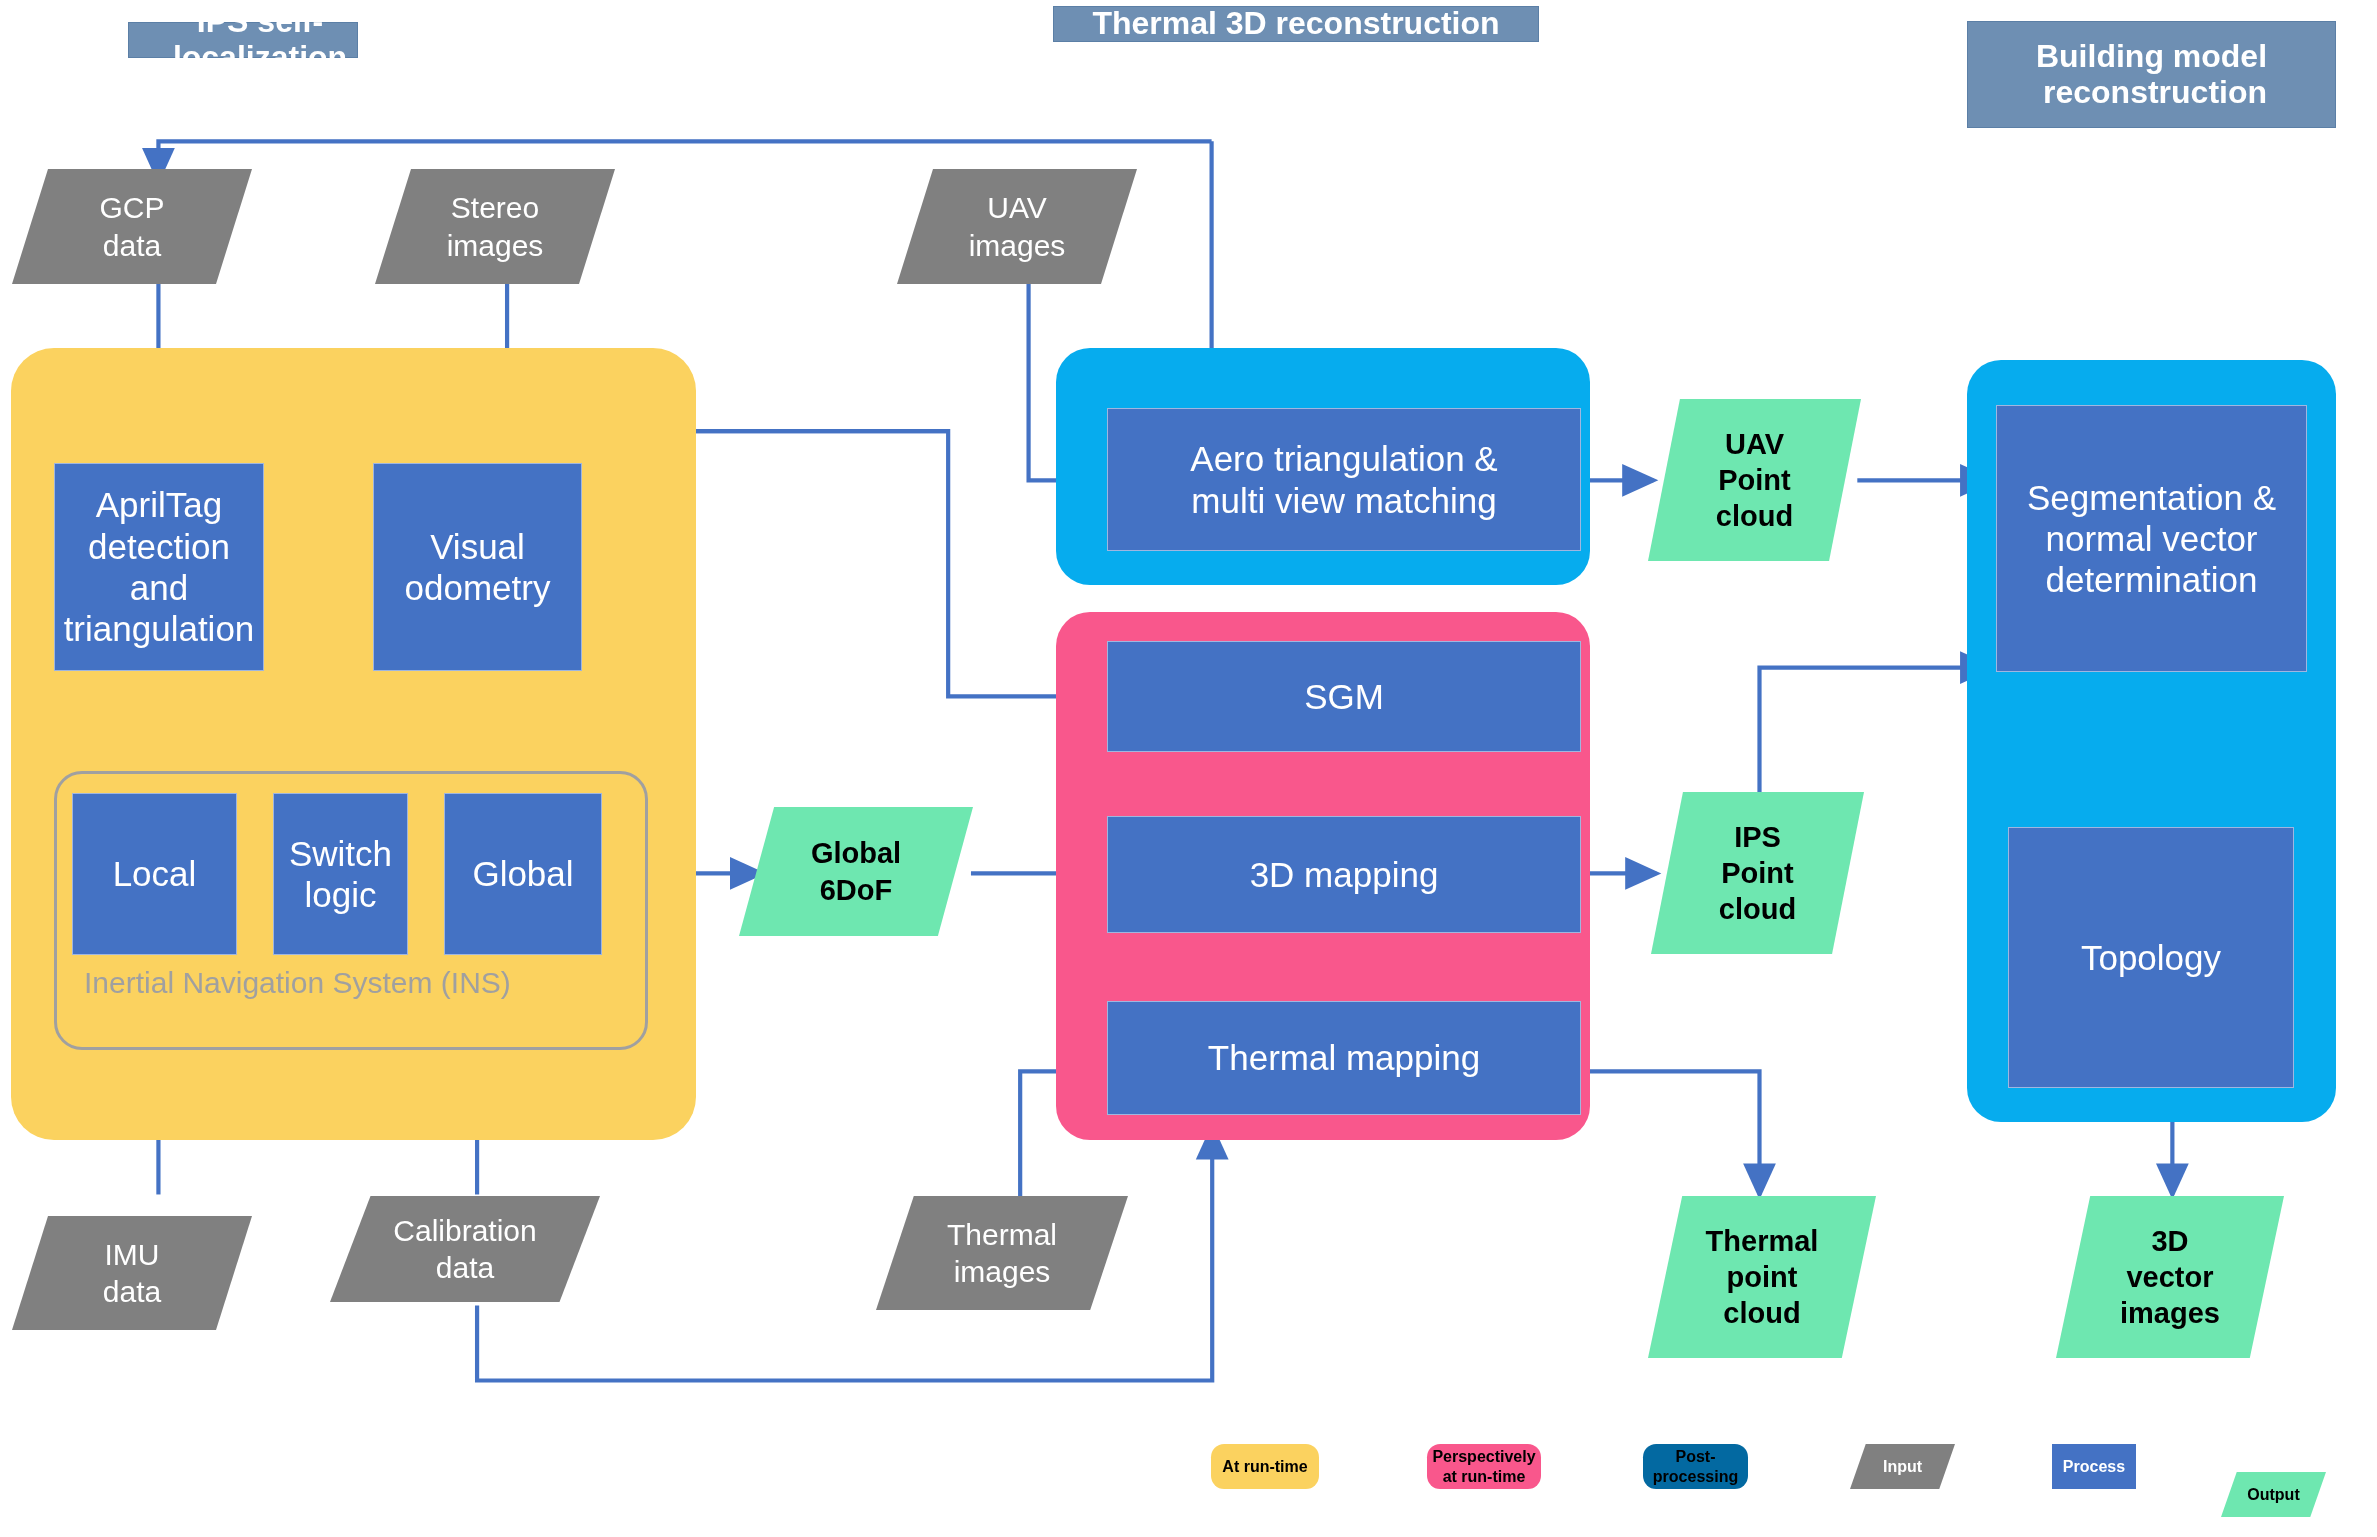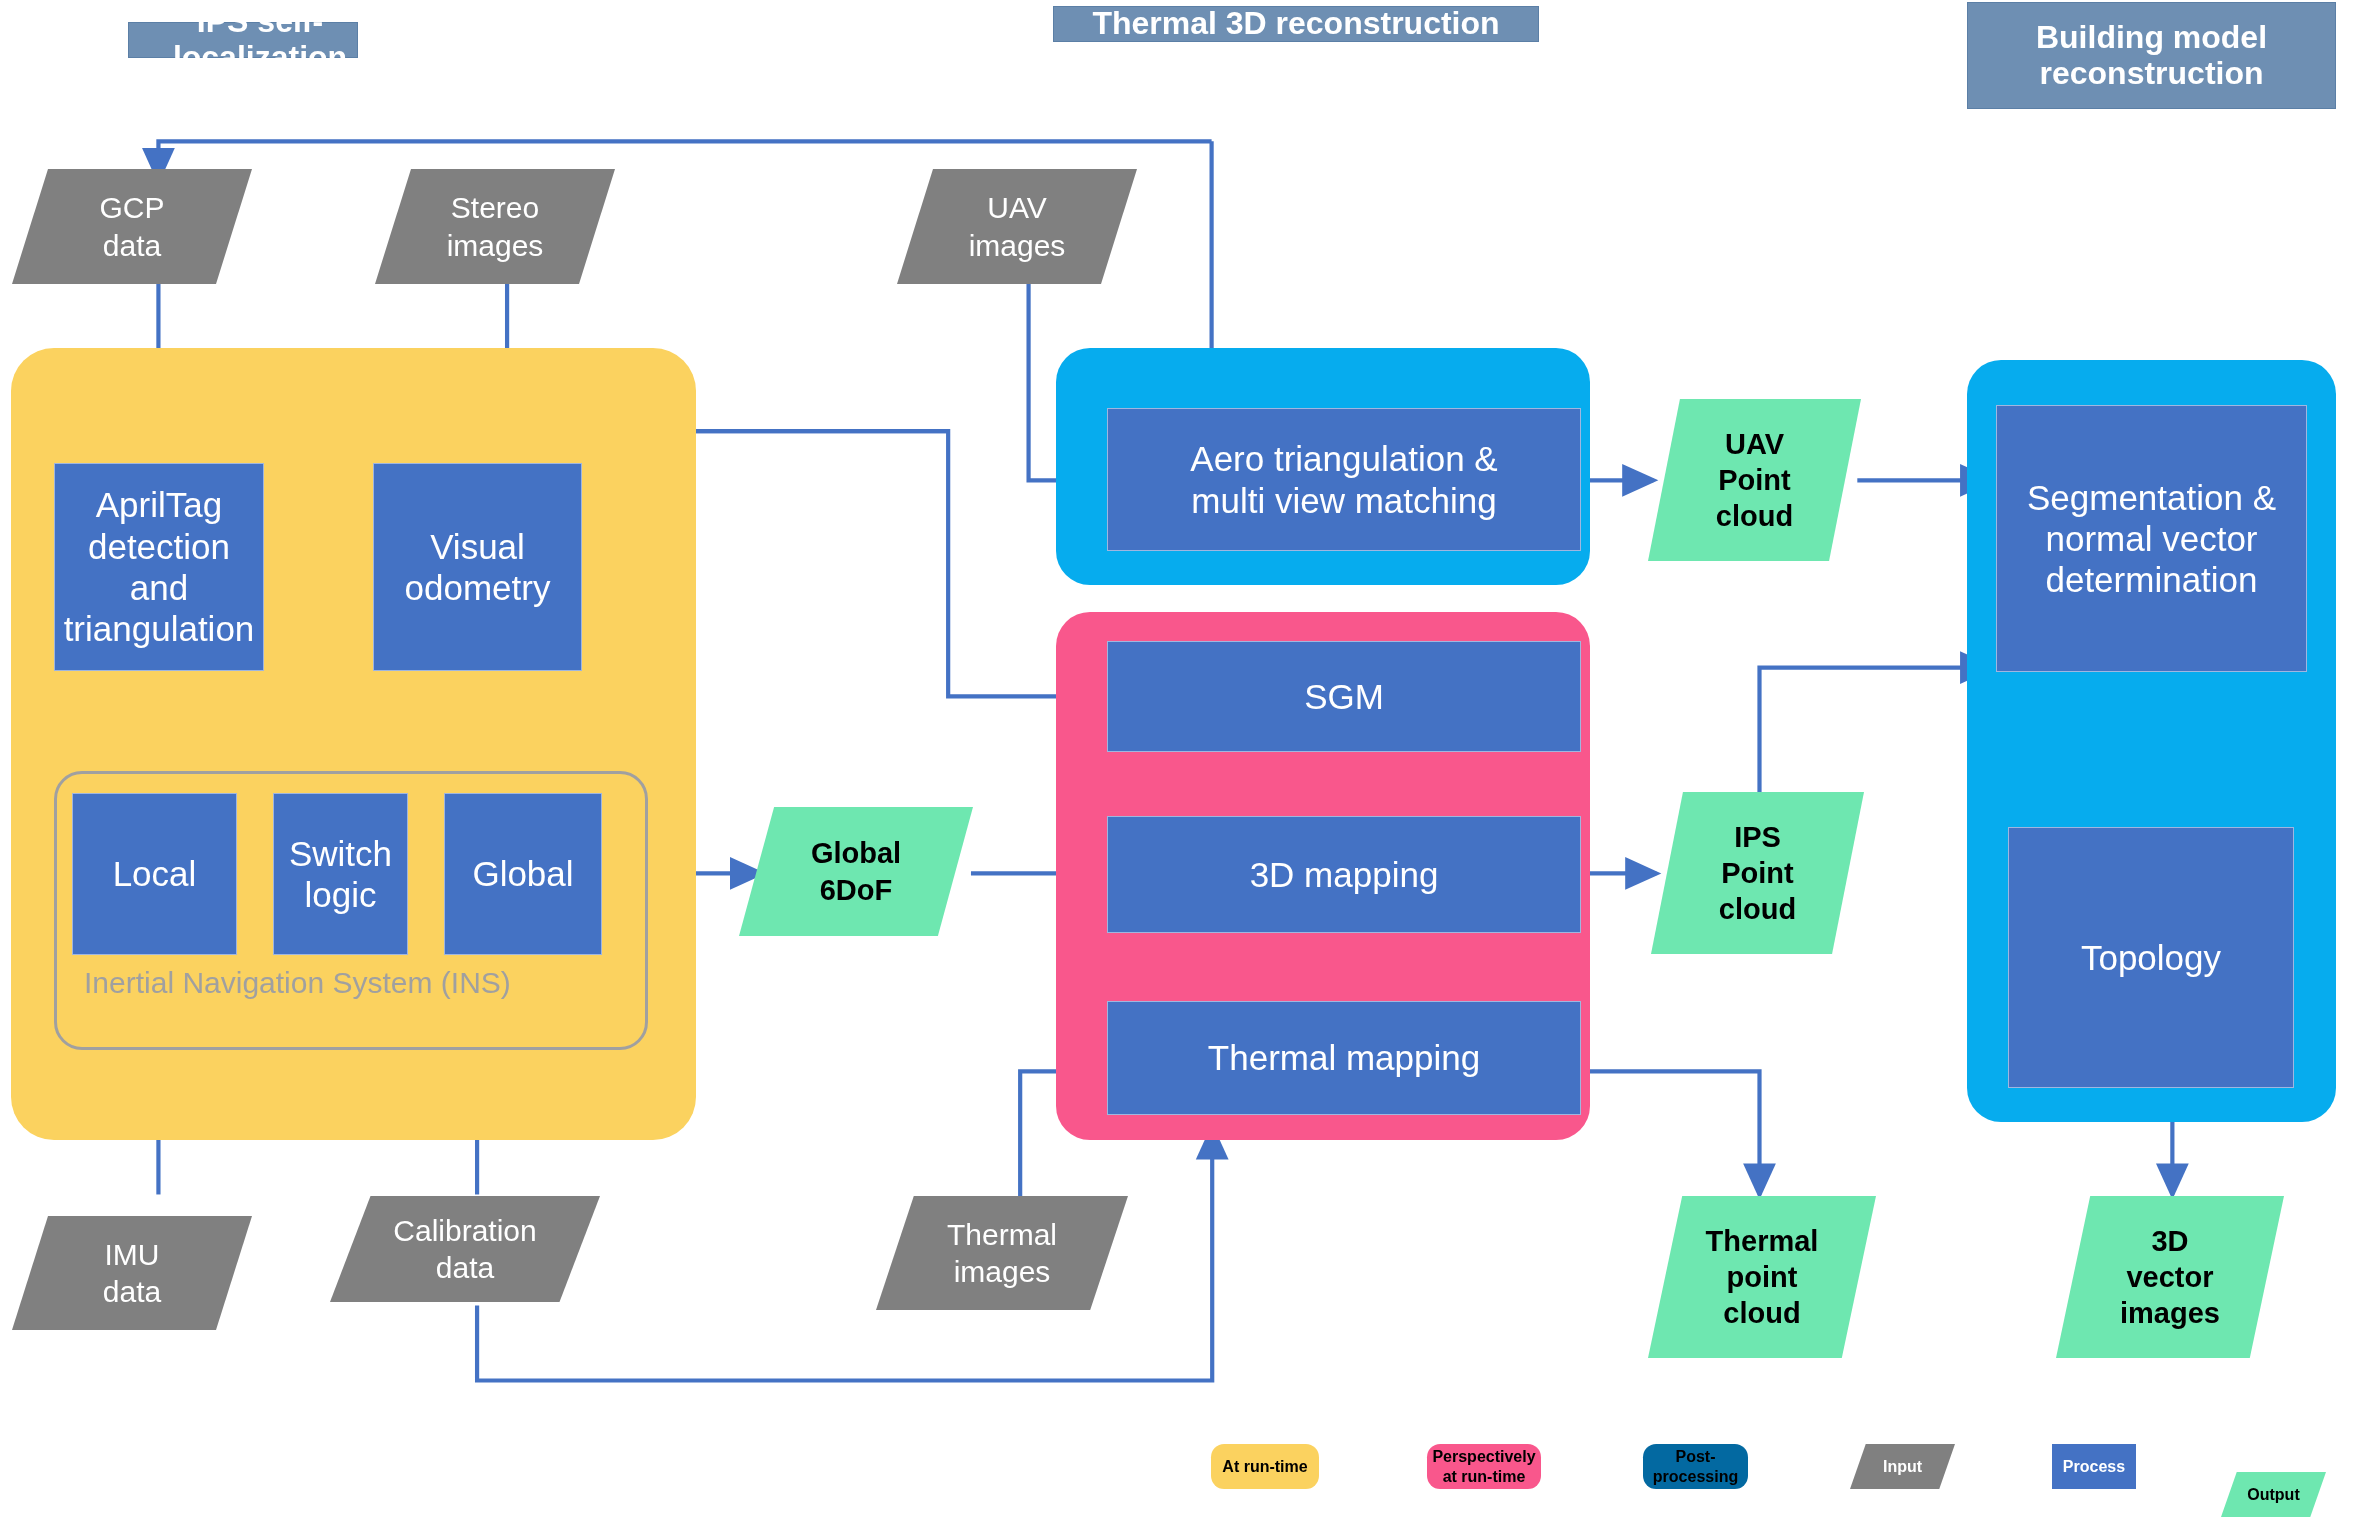--- a/index.html
+++ b/index.html
@@ -97,21 +97,21 @@
       <path d="M3620,1812 L3620,1990"></path>
     </g>
   </svg>
 
   <div class="hdr" style="left:128px;top:22px;width:230px;height:36px;padding-left:34px;">
     <span>IPS self-localization</span>
   </div>
   <div class="hdr" style="left:1053px;top:6px;width:486px;height:36px;">
     <span>Thermal 3D reconstruction</span>
   </div>
-  <div class="hdr" style="left:1967px;top:2px;width:369px;height:107px;white-space:pre-line;">
+  <div class="hdr" style="left:1967px;top:21px;width:369px;height:107px;white-space:pre-line;text-align:right;">
     <span>Building model
 reconstruction</span>
   </div>
 
   <div class="group grp-yellow" style="left:10.8px;top:348px;width:685px;height:792px;"></div>
 
   <div class="group grp-cyan" style="left:1056px;top:348px;width:534px;height:237px;"></div>
 
   <div class="group grp-pink" style="left:1056px;top:612px;width:534px;height:528px;"></div>
 

